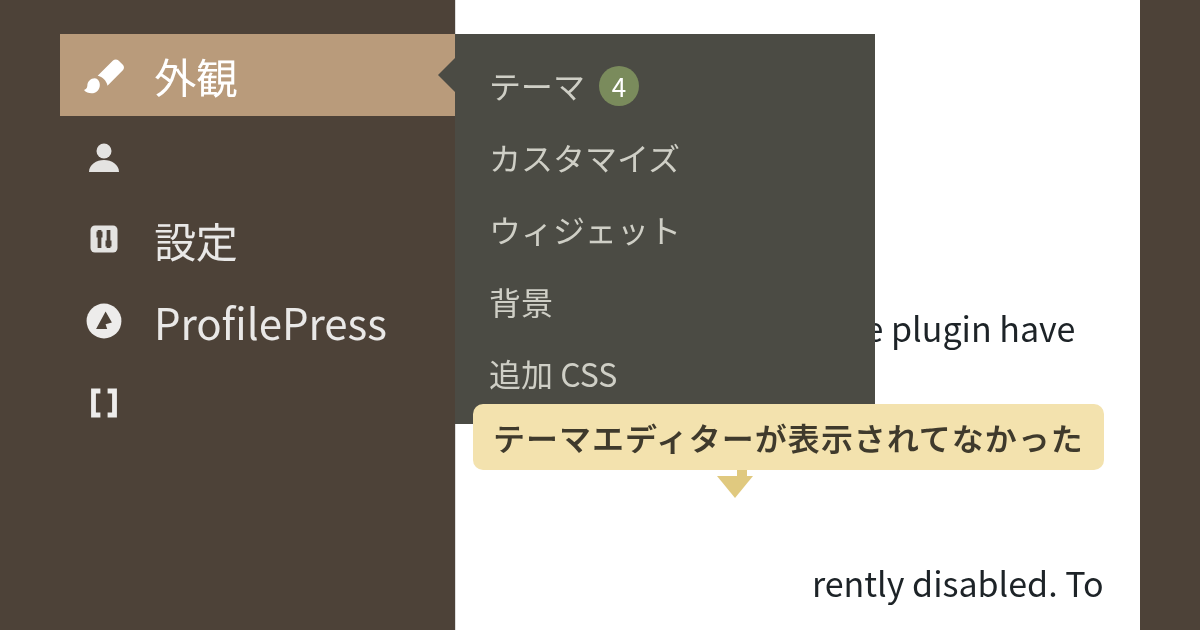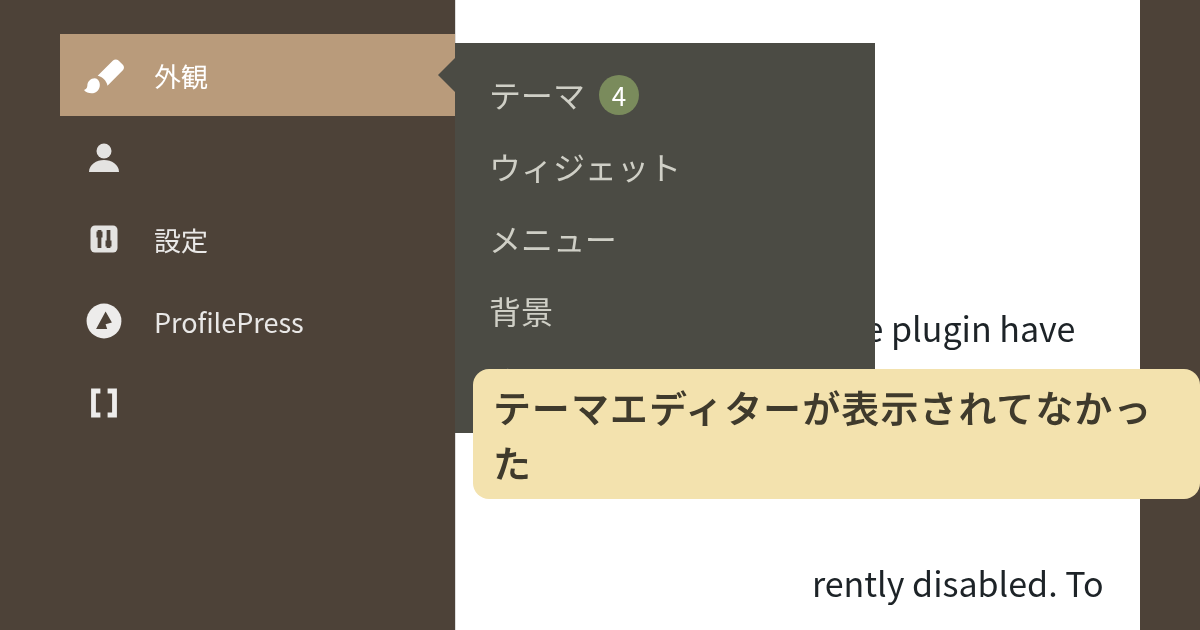--- a/index.html
+++ b/index.html
@@ -35,21 +35,21 @@
     height: 100%;
     background: #4d4238;
     color: #fff;
     padding-top: 34px;
   }
   .side-item {
     display: flex;
     align-items: center;
     height: 82px;
     padding-left: 24px;
-    font-size: 27px;
+    font-size: 42px;
     color: rgba(255,255,255,.88);
     cursor: pointer;
     position: relative;
   }
   .side-item.active {
     background: #b99b7b;
     color: #ffffff;
   }
   .side-item .icon {
     width: 40px;
@@ -72,21 +72,20 @@
   }
 
   .submenu {
     position: absolute;
     left: 455px;
     top: 34px;
     width: 420px;
     background: #4b4b44;
     color: rgba(255,255,255,.8);
     padding: 16px 0 14px 0;
-    margin-top: 9px;
   }
   .sub-item {
     display: flex;
     align-items: center;
     min-height: 72px;
     padding: 10px 34px;
     font-size: 32px;
     line-height: 1.35;
     color: #cfcfc6;
     cursor: pointer;
@@ -104,27 +103,27 @@
     margin-left: 14px;
   }
   .sub-item.hl {
     background: #6c6c62;
     color: #e9e9e2;
   }
 
   .annot {
     position: absolute;
     left: 473px;
-    top: 369px;
+    top: 404px;
     background: #f3e2ae;
     color: #3f3a2c;
-    font-size: 38px;
+    font-size: 32px;
     font-weight: 600;
     padding: 10px 20px;
-    border-radius: 16px;
+    border-radius: 10px;
     letter-spacing: 1px;
     z-index: 10;
   }
   .annot-arrow {
     position: absolute;
     left: 730px;
     top: 432px;
     z-index: 9;
   }
   .annot-arrow .stem {
@@ -217,24 +216,24 @@
   </div>
 
 </div>
 
 <div class="submenu">
   <div class="sub-item">
     <span>テーマ</span>
     <span class="badge">4</span>
   </div>
   <div class="sub-item">
+    <span>カスタマイズ</span>
+  </div>
+  <div class="sub-item">
     <span>ウィジェット</span>
-  </div>
-  <div class="sub-item">
-    <span>メニュー</span>
   </div>
   <div class="sub-item">
     <span>背景</span>
   </div>
   <div class="sub-item">
     <span>追加 CSS</span>
   </div>
 </div>
 
 <div class="annot">

